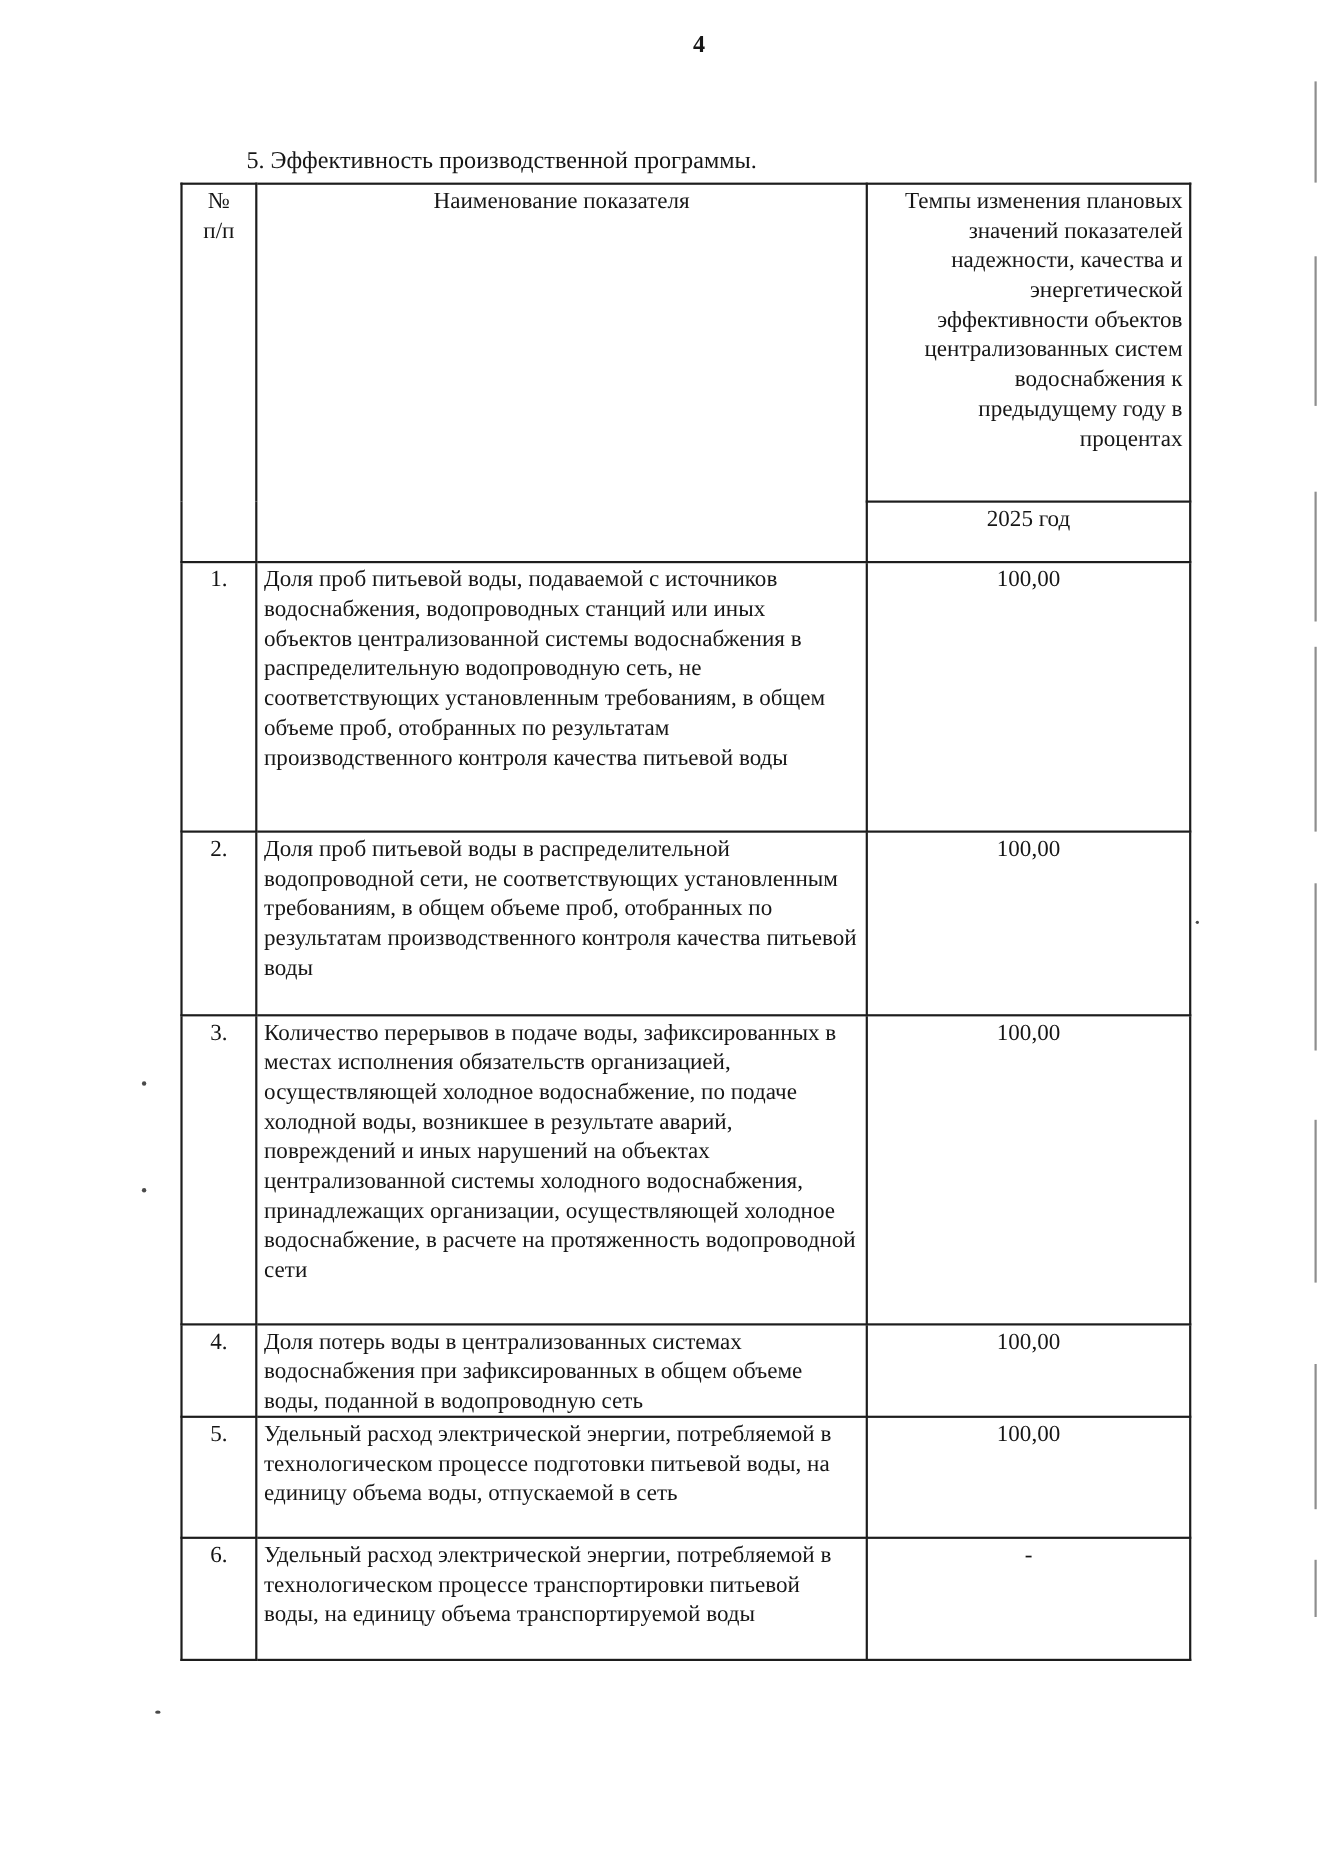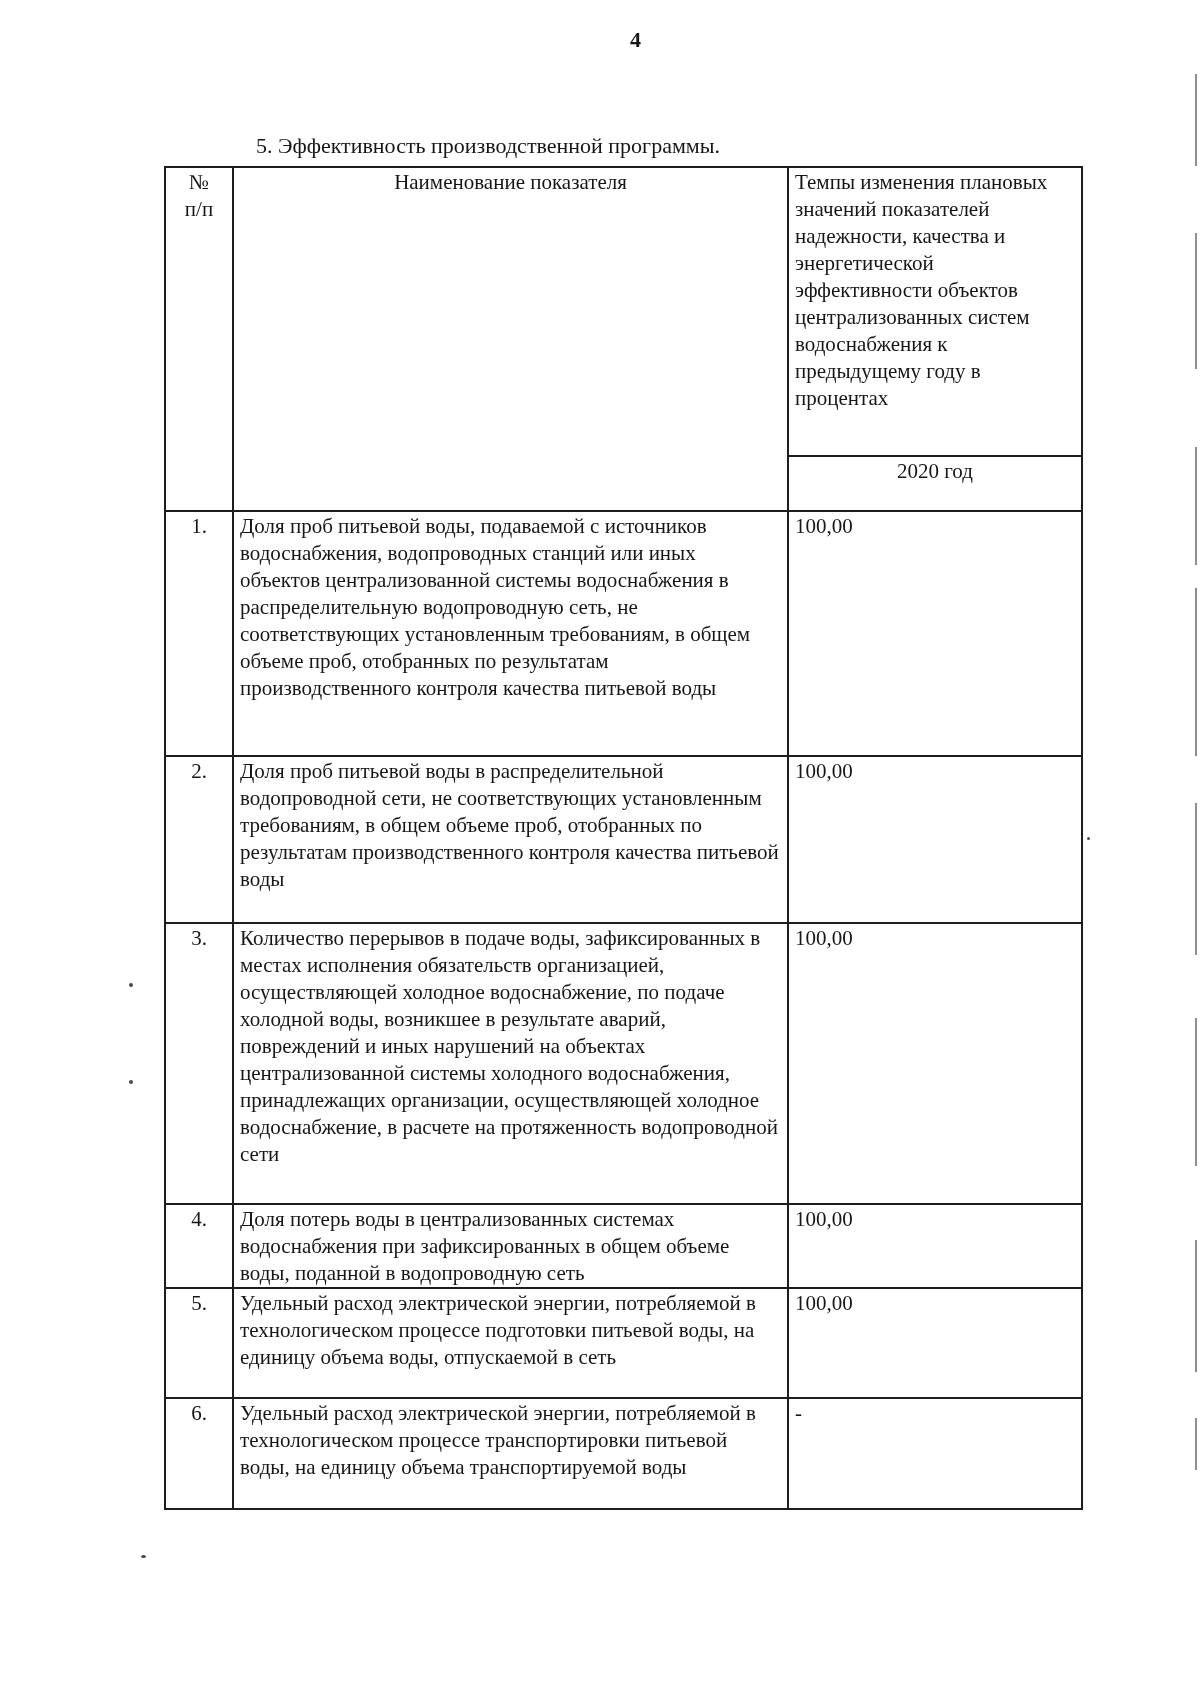--- a/index.html
+++ b/index.html
@@ -9,42 +9,42 @@
     background:#ffffff;
     font-family:"Liberation Serif","DejaVu Serif",serif;
     color:#161616;
     overflow:hidden;
   }
   .page-num {
     position:absolute; left:630px; top:27px;
     font-size:22px; font-weight:bold; letter-spacing:0.5px;
   }
   .doc-title {
-    position:absolute; left:256px; top:133px;
+    position:absolute; left:224px; top:133px;
     font-size:22px; white-space:nowrap;
   }
   table.program {
     position:absolute; left:164px; top:166px;
     width:917px;
     border-collapse:collapse; table-layout:fixed;
   }
   table.program td {
     border:2px solid #1d1d1d;
     font-size:21px; line-height:27px;
     vertical-align:top;
     padding:1px 6px 0;
     overflow:hidden;
   }
   td.h-num   { text-align:center; padding-top:5px; line-height:28px; }
   td.h-name  { text-align:center; vertical-align:middle; font-size:21.5px;border-radius:16px; }
-  td.h-val   { text-align:left; padding:3px 20px 0; line-height:29px; font-size:21.5px; }
+  td.h-val   { text-align:right; padding:3px 20px 0; line-height:29px; font-size:21.5px; }
   td.h-year  { text-align:center; padding-top:3px; font-size:21.5px; }
   td.c-num   { text-align:center; padding-top:2px; }
   td.c-name  { padding:1px 62px 0 9px;font-family:Liberation Serif, serif; }
-  td.c-val   { vertical-align:middle; font-size:21.5px; }
+  td.c-val   { text-align:center; vertical-align:middle; font-size:21.5px; }
   .blk { display:block; }
   
   .edge-line { position:absolute; left:1195px; width:2px; background:#8e8e8e; }
   .dot { position:absolute; background:#4a4a4a; border-radius:50%; }
 </style>
 </head>
 <body>
 
 <div class="page">
 
@@ -61,21 +61,21 @@
     <tbody>
       <tr style="height:289px">
         <td class="h-num" rowspan="2">
           <span class="blk">№</span>
           <span class="blk">п/п</span>
         </td>
         <td class="h-name" rowspan="2">Наименование показателя</td>
         <td class="h-val">Темпы изменения плановых значений показателей надежности, качества и энергетической эффективности объектов централизованных систем водоснабжения к предыдущему году в процентах</td>
       </tr>
       <tr style="height:55px">
-        <td class="h-year">2020 год</td>
+        <td class="h-year">2025 год</td>
       </tr>
 
       <tr style="height:245px">
         <td class="c-num">1.</td>
         <td class="c-name">Доля проб питьевой воды, подаваемой с источников водоснабжения, водопроводных станций или иных объектов централизованной системы водоснабжения в распределительную водопроводную сеть, не соответствующих установленным требованиям, в общем объеме проб, отобранных по результатам производственного контроля качества питьевой воды</td>
         <td class="c-val">100,00</td>
       </tr>
       <tr style="height:167px">
         <td class="c-num">2.</td>
         <td class="c-name">Доля проб питьевой воды в распределительной водопроводной сети, не соответствующих установленным требованиям, в общем объеме проб, отобранных по результатам производственного контроля качества питьевой воды</td>

